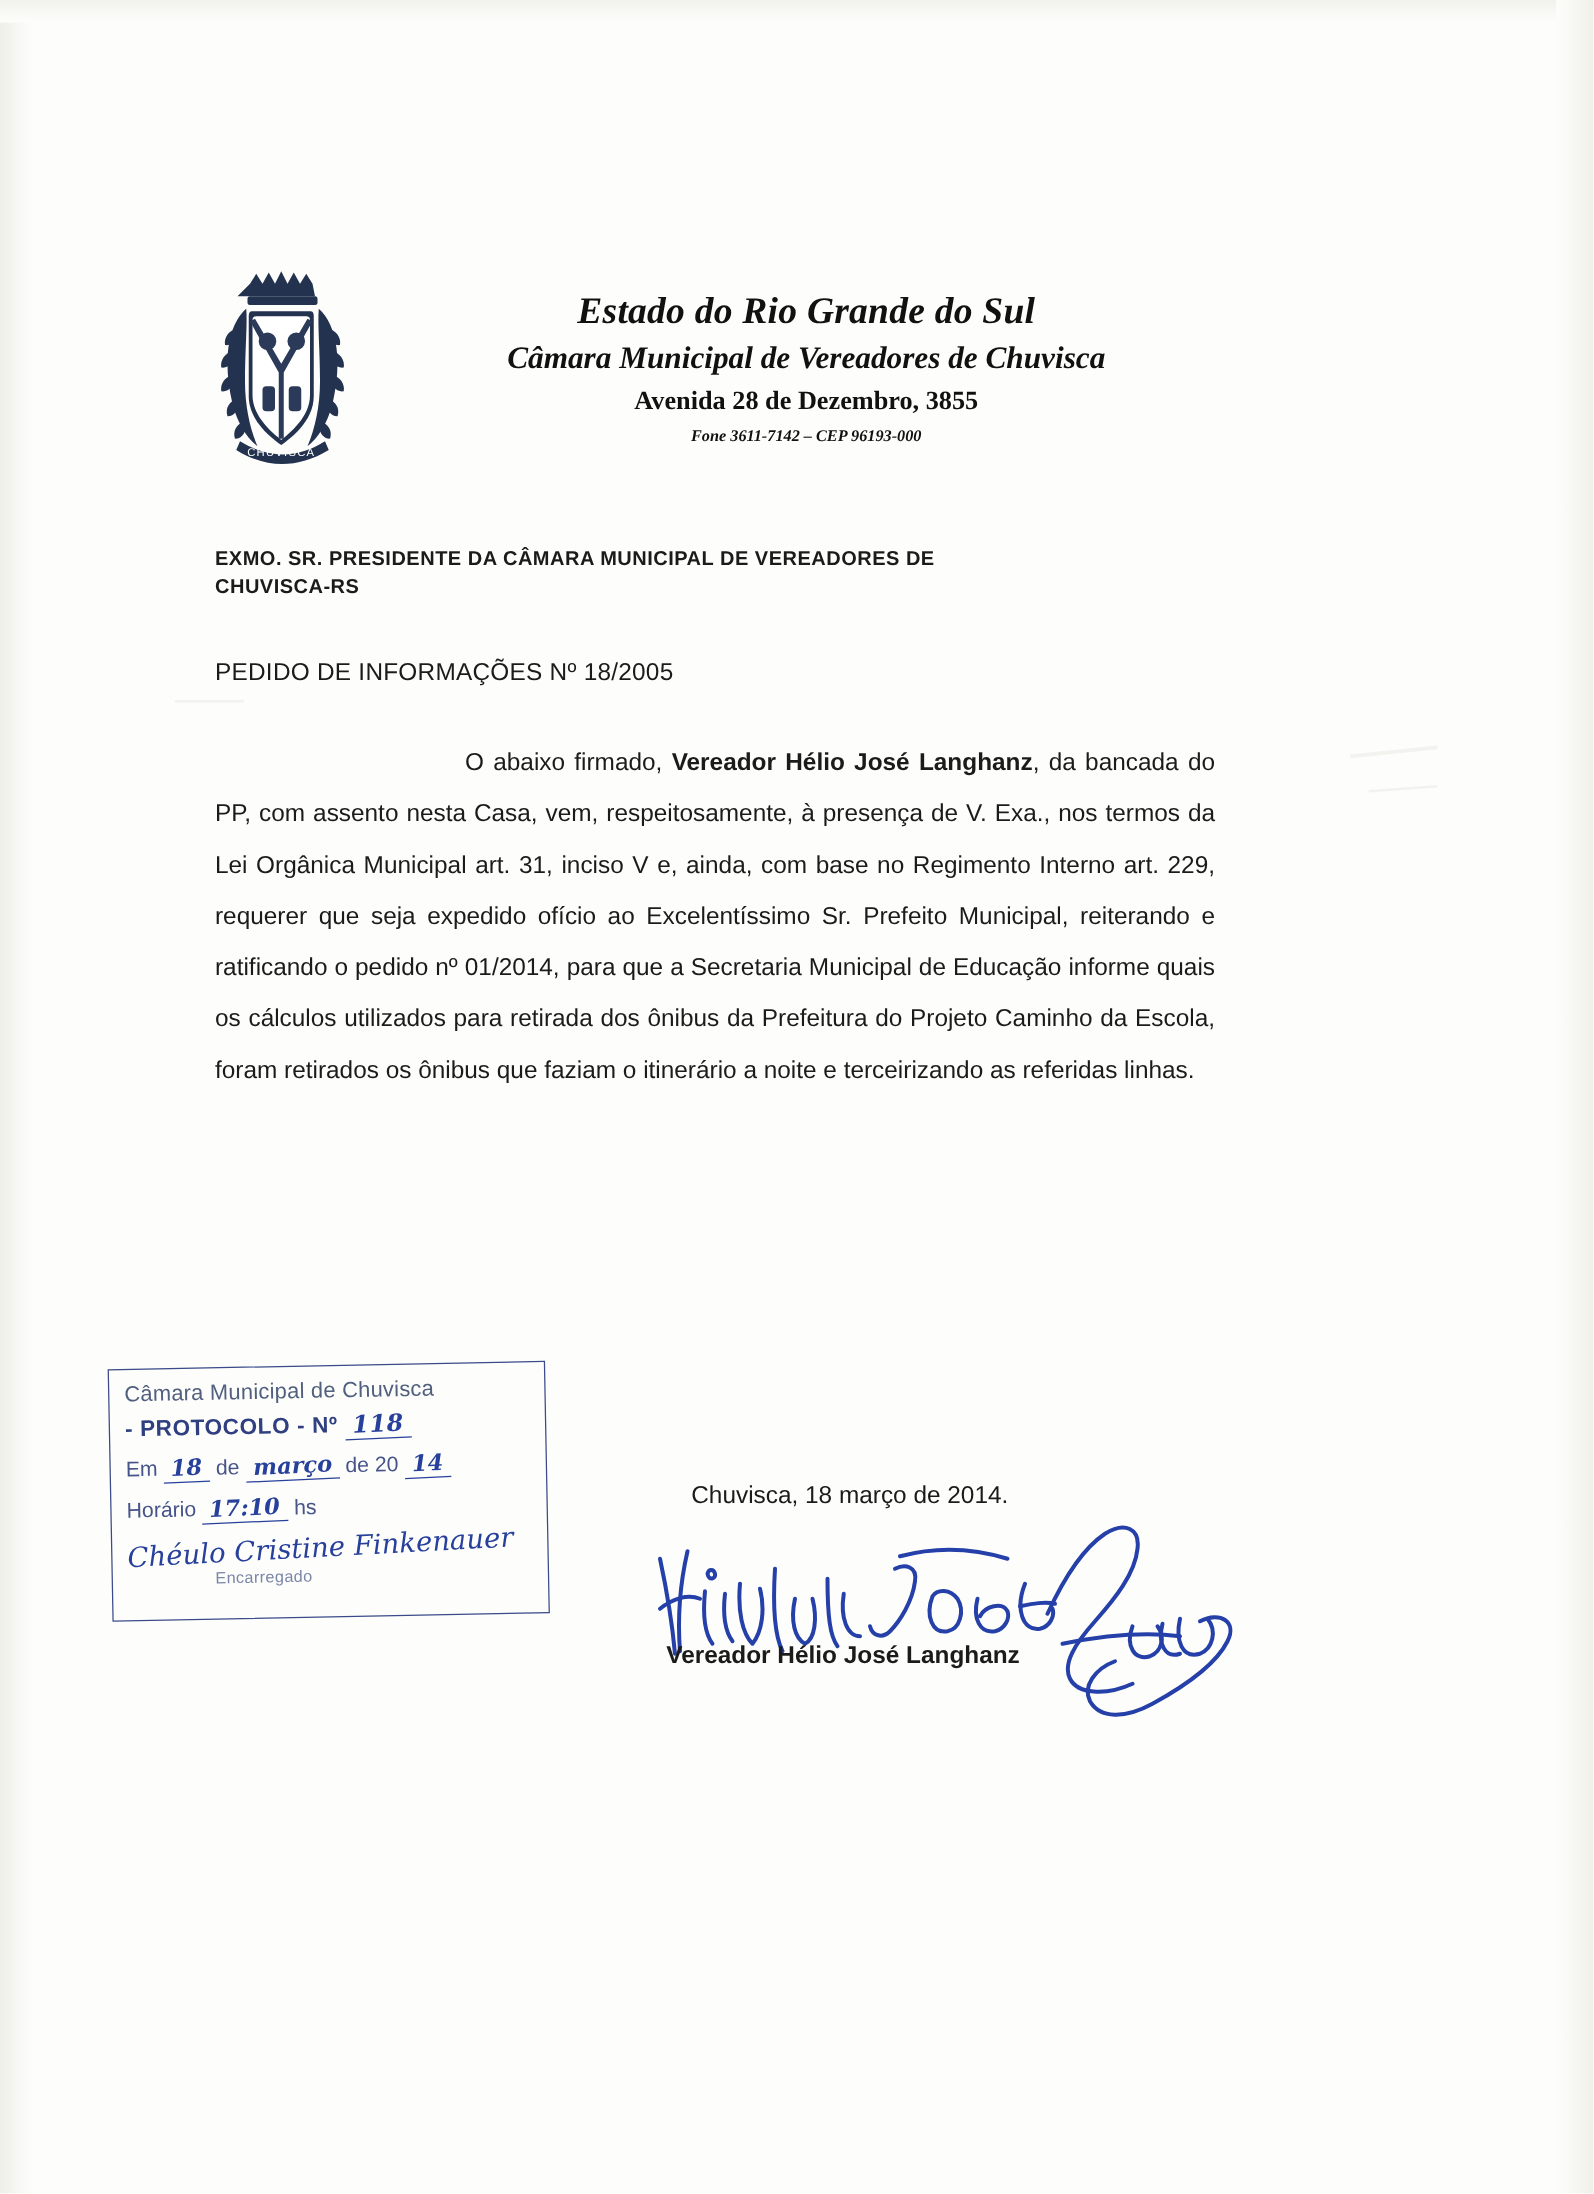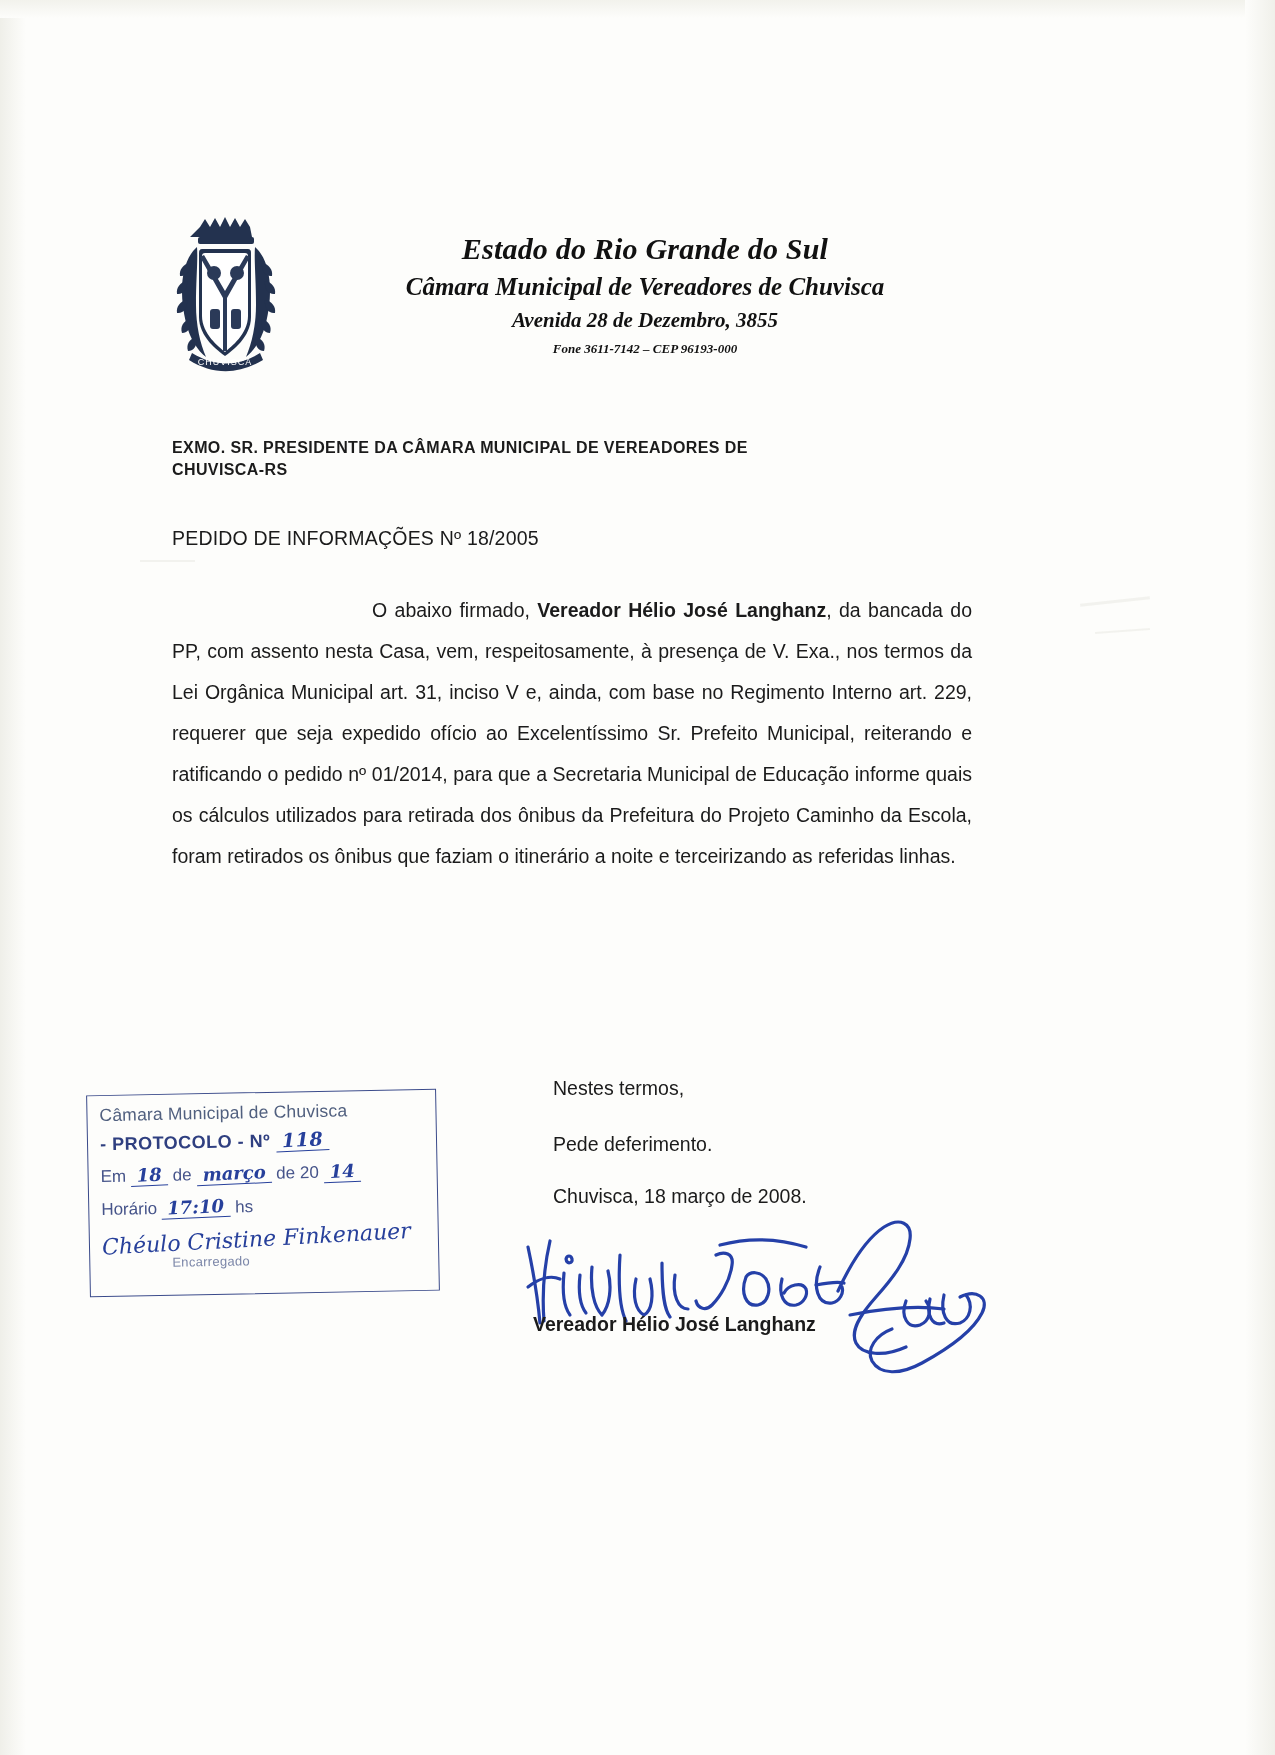--- a/index.html
+++ b/index.html
@@ -70,21 +70,20 @@
   .h-line2 {
     font-size: 25px;
     font-style: italic;
     font-weight: bold;
     line-height: 1.35;
     margin-top: 2px;
     text-align: center;
   }
   .h-line3 {
     font-size: 21px;
-    font-style: italic;
     font-weight: bold;
     line-height: 1.4;
     margin-top: 3px;
   }
   .h-line4 {
     font-size: 13px;
     font-style: italic;
     font-weight: bold;
     margin-top: 5px;
   }
@@ -294,26 +293,22 @@
     <span class="l2">CHUVISCA-RS</span>
   </div>
 
   <div class="doc-number">PEDIDO DE INFORMAÇÕES Nº 18/2005</div>
 
   <div class="para para-1">
     <span class="indent"></span><span>O abaixo firmado, </span><span class="bold">Vereador Hélio José Langhanz</span><span>, da bancada do PP, com assento nesta Casa, vem, respeitosamente, à presença de V. Exa., nos termos da Lei Orgânica Municipal art. 31, inciso V e, ainda, com base no Regimento Interno art. 229, requerer que seja expedido ofício ao Excelentíssimo Sr. Prefeito Municipal, reiterando e ratificando o pedido nº 01/2014, para que a Secretaria Municipal de Educação informe quais os cálculos utilizados para retirada dos ônibus da Prefeitura do Projeto Caminho da Escola, foram retirados os ônibus que faziam o itinerário a noite e terceirizando as referidas linhas.</span>
   </div>
 
 
-  <div class="closing">
-    <div>Nestes termos,</div>
-    <div>Pede deferimento.</div>
-  </div>
-
-  <div class="city-date">Chuvisca, 18 março de 2008.</div>
+
+  <div class="city-date">Chuvisca, 18 março de 2014.</div>
 
   <svg class="ink-signature" viewBox="0 0 480 180" xmlns="http://www.w3.org/2000/svg">
     <g fill="none" stroke="#2540a8" stroke-width="3.2" stroke-linecap="round" stroke-linejoin="round">
       <path d="M8 42 C14 70 18 96 20 118"></path>
       <path d="M30 36 C24 62 22 90 24 116"></path>
       <path d="M8 82 C18 74 30 70 40 74"></path>
       <path d="M44 68 C42 88 44 102 50 110"></path>
       <path d="M46 54 c1 -4 5 -4 6 0 c1 4 -5 6 -6 0"></path>
       <path d="M60 70 C58 88 60 100 66 108"></path>
       <path d="M72 62 C70 84 74 102 82 110 C90 100 92 82 88 66"></path>

